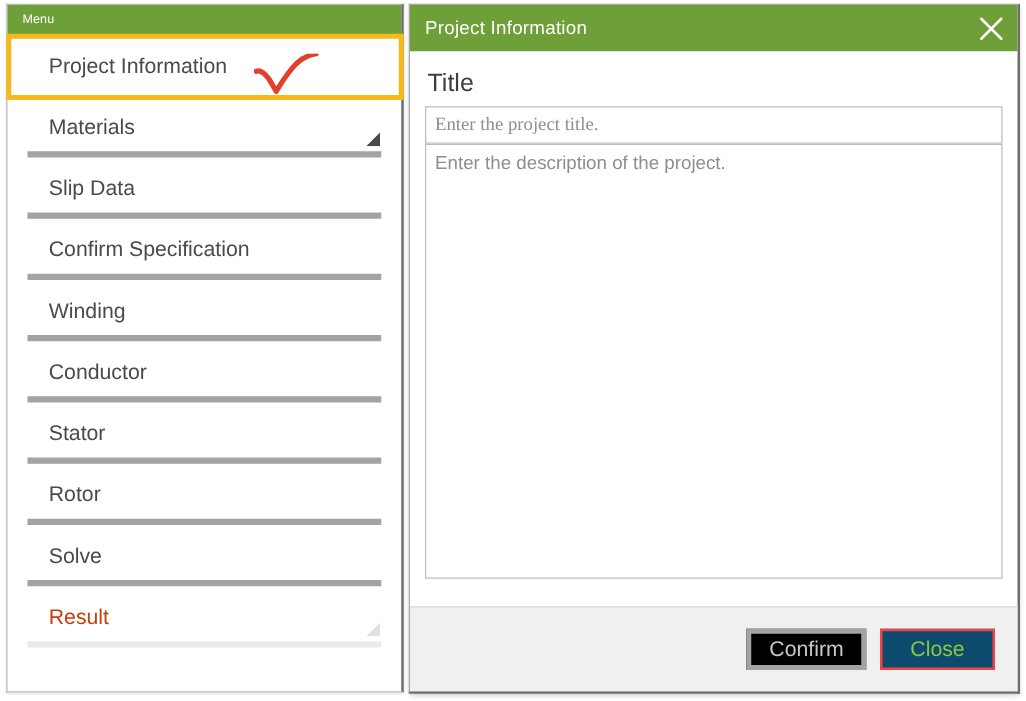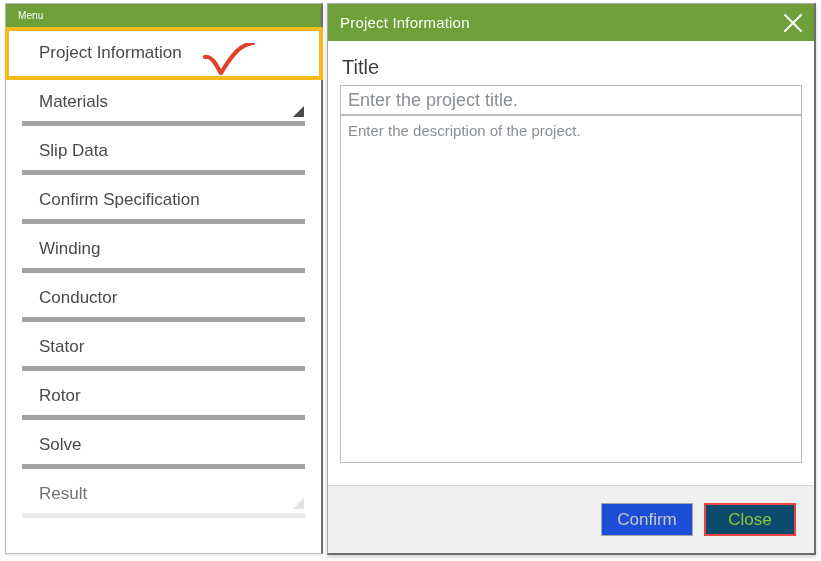--- a/index.html
+++ b/index.html
@@ -54,21 +54,21 @@
     height: 49px;
     line-height: 49px;
     font-size: 17px;
     color: #4a4a4a;
     border-bottom: 5px solid #a3a3a3;
     padding-left: 17px;
     box-sizing: border-box;
     white-space: nowrap;
   }
   .menu-item.disabled {
-    color: #737373;
+    color: #c2410c;
     border-bottom-color: #eaeaea;
   }
   .menu-item.first {
     border-bottom: none;
   }
   
   #menu-highlight {
     position: absolute;
     left: 5px;
     top: 27px;
@@ -142,22 +142,22 @@
     font-size: 20px;
     color: #3e3e3e;
     margin: 5px 0 6px 2px;
   }
   .text-input {
     width: 100%;
     height: 30px;
     box-sizing: border-box;
     border: 1px solid #bdbdbd;
     background: #ffffff;
-    font-family: Liberation Sans, sans-serif;
-    font-size: 18px;
+    font-family: Liberation Serif, serif;
+    font-size: 15px;
     color: #3e3e3e;
     padding: 0 7px;
     outline: none;
     border-radius: 0;
   }
   .text-input::placeholder { color: #8a8f94; opacity: 1; }
   .text-area {
     width: 100%;
     height: 348px;
     box-sizing: border-box;
@@ -192,22 +192,22 @@
     font-family: "Liberation Sans", sans-serif;
     font-size: 17px;
     height: 33px;
     min-width: 92px;
     box-sizing: border-box;
     border-radius: 0;
     cursor: pointer;
     padding: 0 14px;
   }
   #confirm-button {
-    background: #1d4ed8;
-    border: 1px solid #a3a3a3;
+    background: #000000;
+    border: 4px solid #a3a3a3;
     color: #c7c7c7;
     cursor: default;
     margin-right: 11px;
     text-align: center;
   }
   #close-button {
     background: #0c4a6e;
     border: 2px solid #ef4444;
     color: #8cc63f;
   }

